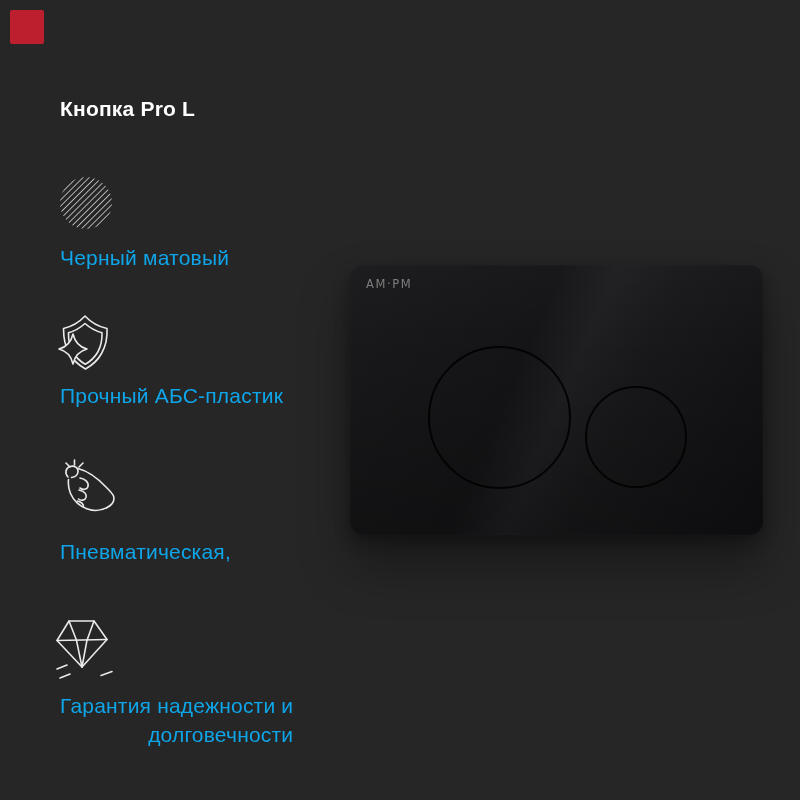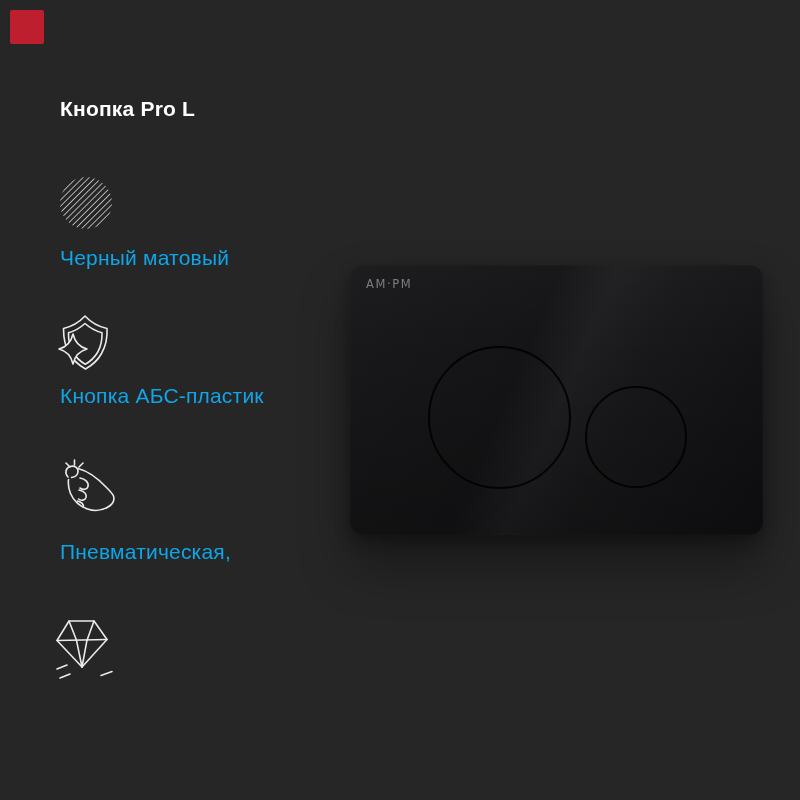--- a/index.html
+++ b/index.html
@@ -76,21 +76,21 @@
   </div>
 
   <div class="icon i2">
     <svg width="57" height="58" viewBox="0 0 57 58" xmlns="http://www.w3.org/2000/svg" fill="none" stroke="#eaeaea" stroke-width="1.6" stroke-linecap="round" stroke-linejoin="round">
       <path d="M29,2 C23,8.5 14,13 7.5,14.5 C7.5,23.5 9,32 13,39 C17,46 22.5,51 29.5,55 C36.5,51 42,46 45.5,39.5 C49.5,32.5 51.5,23.5 51,14.5 C44,13 35,8.5 29,2 Z"></path>
       <path d="M29,9.5 C24,14 17,17.5 12.5,18.8 C12.3,25.5 13.7,32.5 16.8,38 C19.8,43.2 24,47.3 29.3,50.3 C34.6,47.3 38.8,43.2 41.8,38 C44.9,32.5 46.2,25.5 46,18.8 C41.5,17.5 34,14 29,9.5 Z"></path>
       <path d="M17,20 C18.8,27.8 24,33.2 31,35 C24,36.8 18.8,42.2 17,50 C15.2,42.2 10,36.8 3,35 C10,33.2 15.2,27.8 17,20 Z" fill="#262626"></path>
     </svg>
   </div>
   <div class="txt t2">
-    <span class="ln">Кнопка АБС-пластик</span>
+    <span class="ln">Прочный АБС-пластик</span>
   </div>
 
   <div class="icon i3">
     <svg width="58" height="56" viewBox="0 0 58 56" xmlns="http://www.w3.org/2000/svg" fill="none" stroke="#eaeaea" stroke-width="1.6" stroke-linecap="round" stroke-linejoin="round">
       <path d="M12,9 L8,5"></path>
         <path d="M16.5,7 L16.5,2"></path>
         <path d="M21,9 L25,5"></path>
       <path d="M10,19 C6.5,15.5 7.5,10 12,8.5 C16.5,7 20.5,10 20,14 C19.6,17 17,19 13.5,19.5"></path>
       <path d="M20,10.5 C30,13 40,20.5 48.5,29.5 C52,33 54.5,35.5 55.5,38 C56.5,41.5 55,45.5 51.5,48"></path>
       <path d="M51.5,48 C45,52.5 36.5,53.5 29.5,51 C22,48.4 15.5,42.5 12.5,35.5 C10.8,31.5 10,26 10.5,21.5"></path>
@@ -109,20 +109,24 @@
       <path d="M4,23.5 L54,22.5"></path>
       <path d="M16,4 L23.5,23.3"></path>
         <path d="M41,4 L34,23.2"></path>
       <path d="M23.5,23.3 L29,50"></path>
         <path d="M34,23.2 L29,50"></path>
       <path d="M4,52 L14,48"></path>
         <path d="M7,61 L17,57"></path>
         <path d="M48,58.5 L59,54.5"></path>
     </svg>
   </div>
+  <div class="txt t4">
+    <span class="ln">Гарантия надежности и</span>
+    <span class="ln">долговечности</span>
+  </div>
 
   <div class="plate">
     <div class="plate-logo">AM·PM</div>
     <div class="btn big"></div>
     <div class="btn small"></div>
   </div>
 
 </div>
 
 </body></html>

